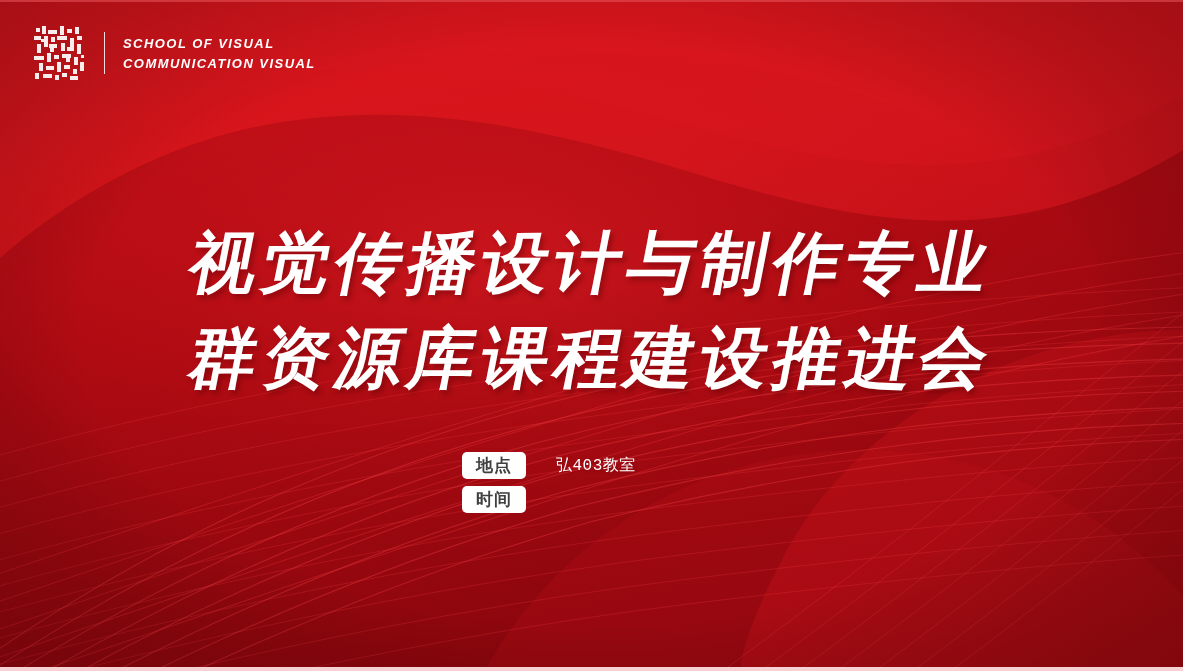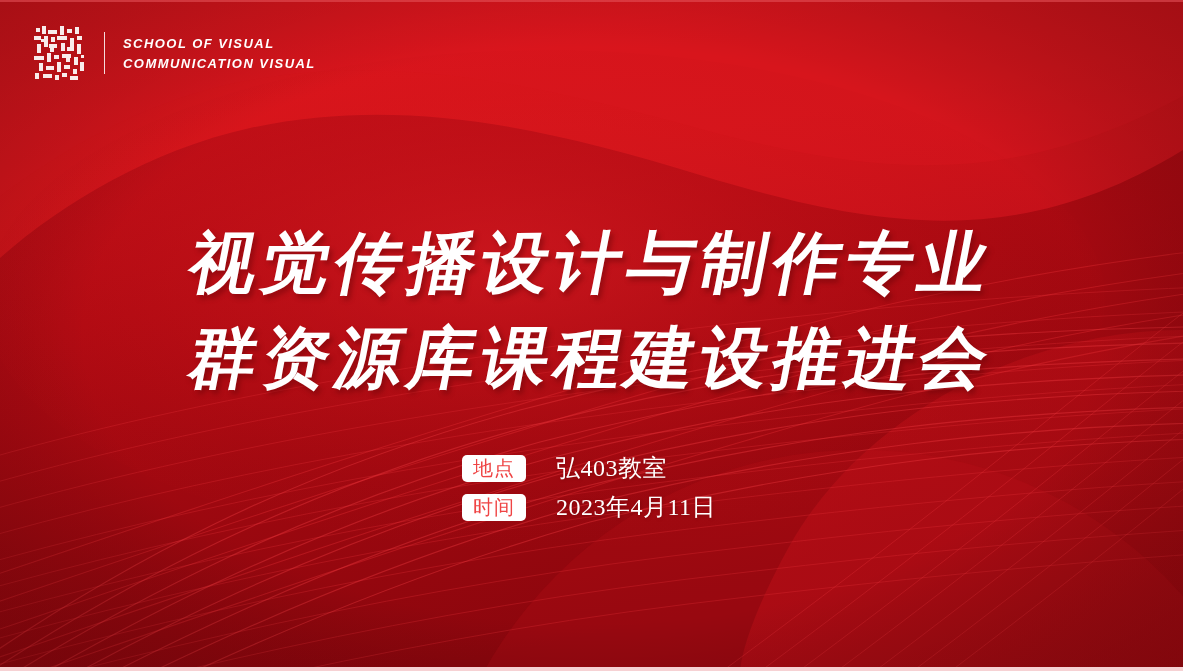--- a/index.html
+++ b/index.html
@@ -112,39 +112,39 @@
   }
   .info-row {
     display: flex;
     align-items: center;
   }
   .info-badge {
     width: 64px;
     height: 27px;
     background: #ffffff;
     border-radius: 5px;
-    color: #ef4444;
-    font-size: 20px;
-    font-weight: 400;
+    color: #404040;
+    font-size: 17px;
+    font-weight: 700;
     letter-spacing: 1px;
     display: flex;
     align-items: center;
     justify-content: center;
     flex: none;
     font-family: "DejaVu Sans", "Liberation Sans", sans-serif;
   }
   .info-value {
     color: #ffffff;
-    font-size: 24px;
+    font-size: 16px;
     font-weight: 400;
     letter-spacing: .5px;
     margin-left: 30px;
     white-space: nowrap;
     text-shadow: 1px 1px 3px rgba(90,0,4,.35);
-    font-family: Liberation Serif, serif;
+    font-family: Liberation Mono, monospace;
   }
 </style>
 </head>
 <body>
 
 <div class="slide">
 
   <svg class="bg-layer" viewBox="0 0 1183 671" preserveAspectRatio="none">
     <defs>
       <linearGradient id="gBase" x1="0" y1="0" x2="0.35" y2="1">
@@ -299,18 +299,17 @@
 
   <div class="info-block">
 
     <div class="info-row">
       <div class="info-badge">地点</div>
       <div class="info-value">弘403教室</div>
     </div>
 
     <div class="info-row">
       <div class="info-badge">时间</div>
-      <div class="info-value">2023年4月11日</div>
     </div>
 
   </div>
 
 </div>
 
 </body></html>

